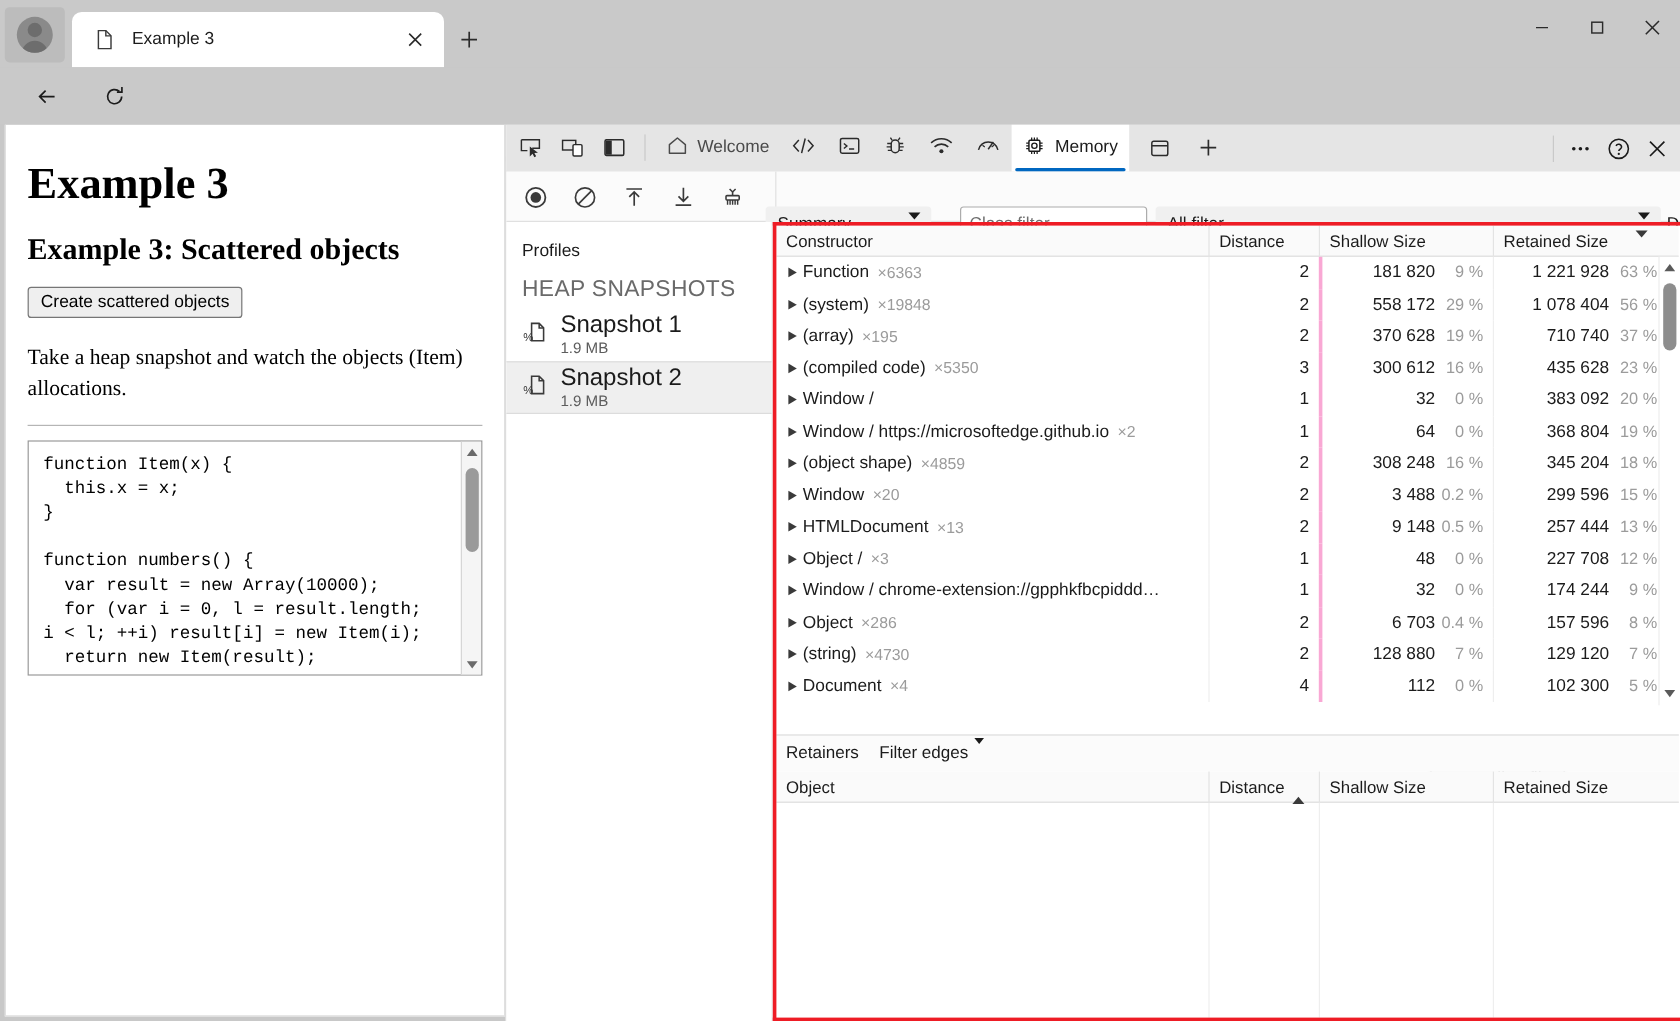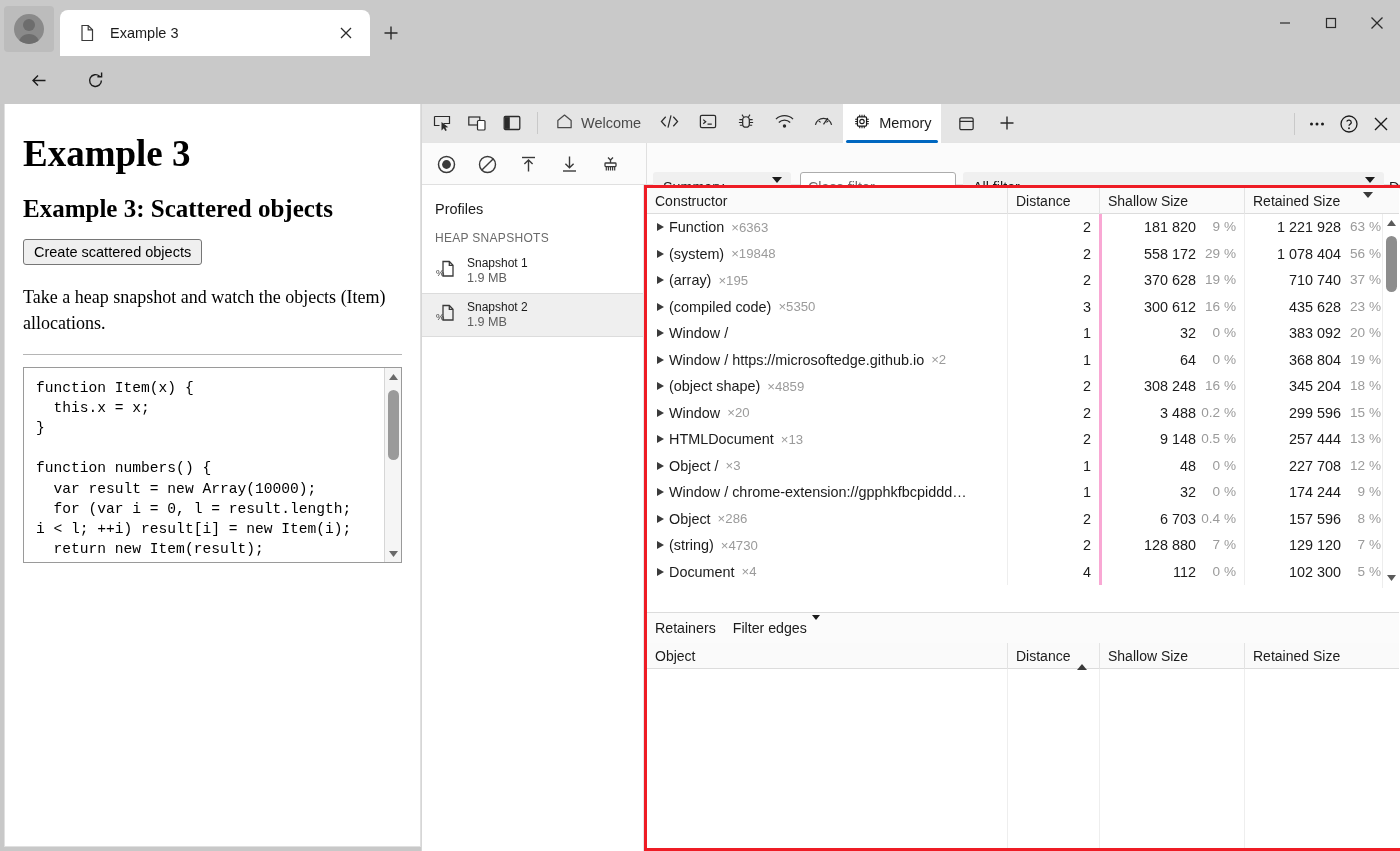--- a/index.html
+++ b/index.html
@@ -169,27 +169,27 @@
     display: flex; align-items: center; padding-left: 7px;
     font-size: 14.3px; color: #6e6e6e;
   }
 
   
   .profiles {
     position: absolute; left: 0; top: 81px; width: 222px; height: 666px;
     background: #ffffff; border-right: 1px solid #e6e6e6;
   }
   .profiles-title { padding: 16px 0 0 13px; font-size: 14.5px; color: #1b1b1b; }
-  .profiles-section { padding: 14px 0 4px 13px; font-size: 12px; color: #6a6a6a; letter-spacing: .3px; }
+  .profiles-section { padding: 14px 0 4px 13px; font-size: 19px; color: #6a6a6a; letter-spacing: .3px; }
   .snap-item {
     height: 44px; display: flex; align-items: center; padding-left: 12px;
   }
   .snap-item.selected { background: #efefef; border-top: 1px solid #dcdcdc; border-bottom: 1px solid #dcdcdc; }
   .snap-text { margin-left: 9px; line-height: 1.16; }
-  .snap-name { font-size: 12px; color: #1b1b1b; }
+  .snap-name { font-size: 20px; color: #1b1b1b; }
   .snap-size { font-size: 12.6px; color: #5d5d5d; }
 
   
   .redbox {
     position: absolute; left: 222px; top: 81px; width: 757px; height: 666px;
     border: 3px solid #ee1c25; border-right: none;
   }
 
   
   .grid-head {
@@ -555,21 +555,21 @@
           <svg width="21" height="21" viewBox="0 0 21 21">
               <path d="M8 3.5 L10.5 6 L13 3.5" fill="none" stroke="#3a3a3a" stroke-width="1.3"></path>
               <path d="M10.5 6v3" stroke="#3a3a3a" stroke-width="1.3"></path>
               <rect x="5" y="9" width="11" height="3.6" rx="0.8" fill="none" stroke="#3a3a3a" stroke-width="1.3"></rect>
               <path d="M6.3 12.6v4 M8.4 12.6v4 M10.5 12.6v4 M12.6 12.6v4 M14.7 12.6v4" stroke="#3a3a3a" stroke-width="1.2"></path>
             </svg>
         </div>
       </div>
       <div class="tb-divider"></div>
 
-      <div class="dropdown" style="left:231px; top:29px; width:138px;">
+      <div class="dropdown" style="left:216px; top:29px; width:138px;">
         <span class="ddlabel">Summary</span>
         <span class="ddcaret"><span class="caret-down"></span></span>
       </div>
 
       <div class="classfilter">
         <span>Class filter</span>
       </div>
 
       <div class="dropdown" style="left:541px; top:29px; width:421px;">
         <span class="ddlabel">All filter</span>

